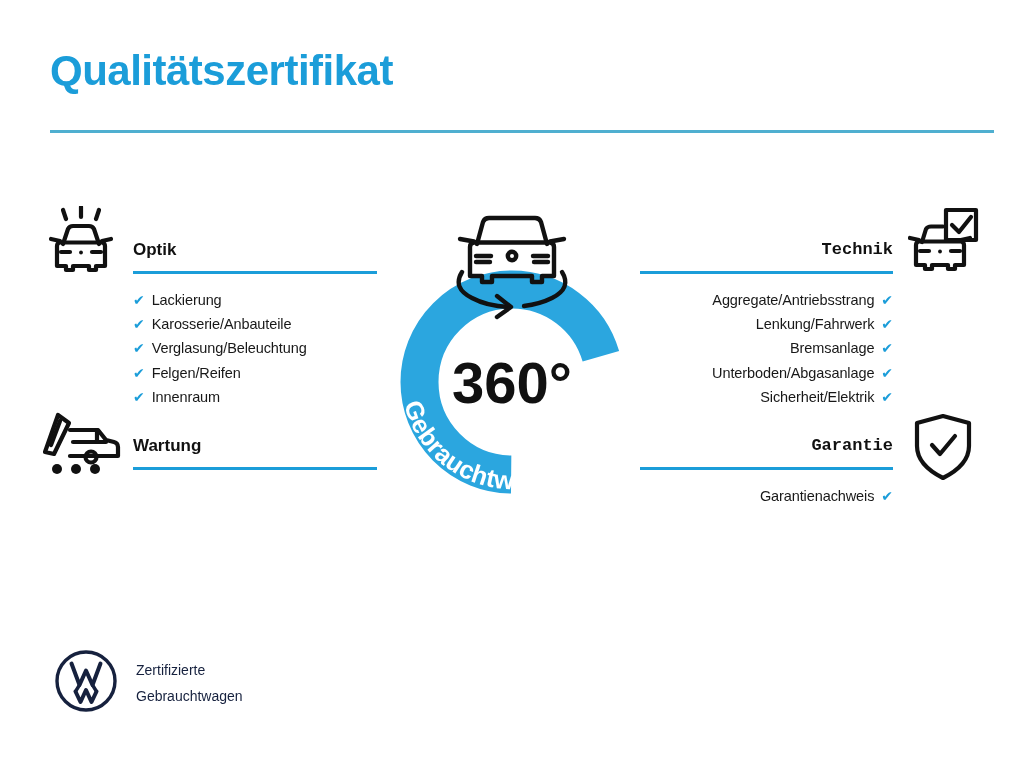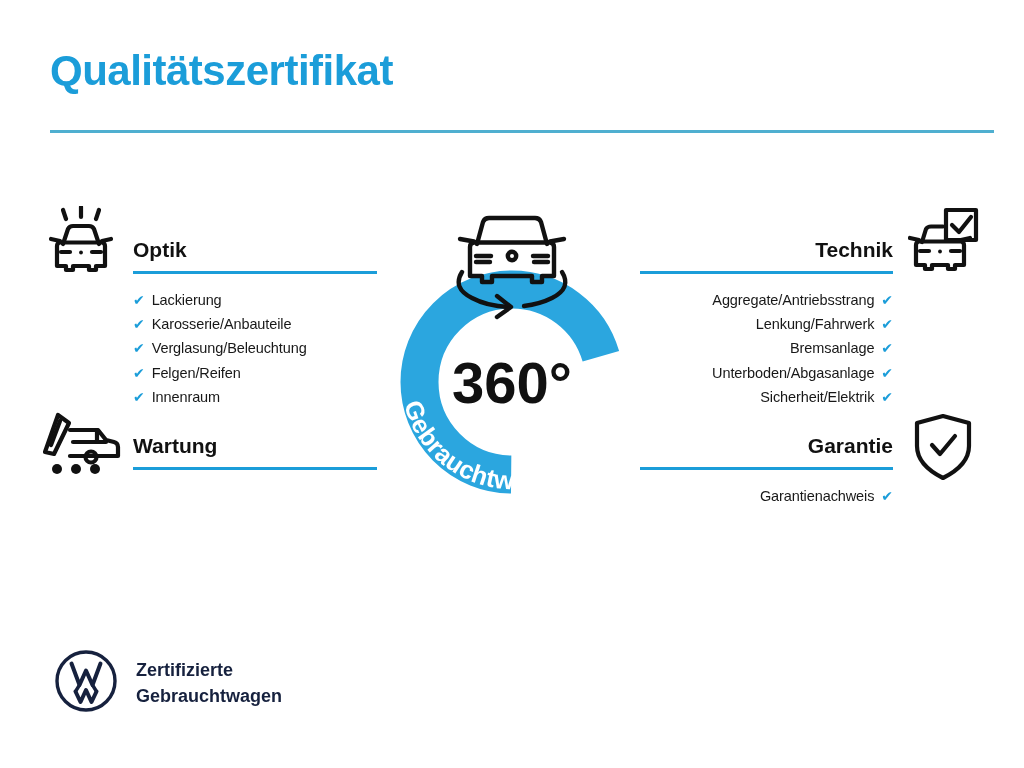--- a/index.html
+++ b/index.html
@@ -40,21 +40,21 @@
 
   
   .section {
     position: absolute;
   }
   .section-head {
     position: relative;
     height: 38px;
   }
   .section-title {
-    font-size: 21px;
+    font-size: 17px;
     font-weight: bold;
     color: #111111;
     line-height: 28px;
     white-space: nowrap;
   }
   .section-rule {
     position: absolute;
     left: 0;
     right: 0;
     bottom: 0;
@@ -79,21 +79,21 @@
     font-weight: bold;
     display: inline-block;
   }
 
   
   .section.left { text-align: left; }
   .section.left .check-list li .tick { margin-right: 7px; }
 
   
   .section.right { text-align: right; }
-  .section.right .section-title { text-align: right; }
+  .section.right .section-title { text-align: right; font-family: Liberation Mono, monospace; }
   .section.right .check-list li .tick { margin-left: 7px; }
 
   
   #sec-optik   { left: 133px; top: 236px; width: 244px; }
   #sec-wartung { left: 133px; top: 432px; width: 244px; }
   #sec-technik { left: 640px; top: 236px; width: 253px; }
   #sec-garantie{ left: 640px; top: 432px; width: 253px; }
 
   
   .side-icon {
@@ -118,22 +118,22 @@
   #footer-logo {
     position: absolute;
     left: 55px;
     top: 650px;
     display: flex;
     align-items: center;
   }
   #footer-logo .vw-mark { flex: 0 0 auto; }
   .footer-text {
     margin-left: 19px;
-    font-size: 18px;
-    font-weight: bold;
+    font-size: 14px;
+    font-weight: normal;
     color: #16213E;
     line-height: 26px;
   }
   .footer-text div { white-space: nowrap; }
 </style>
 </head>
 <body>
 
 <div class="page-title">Qualitätszertifikat</div>
 <div class="title-rule"></div>

